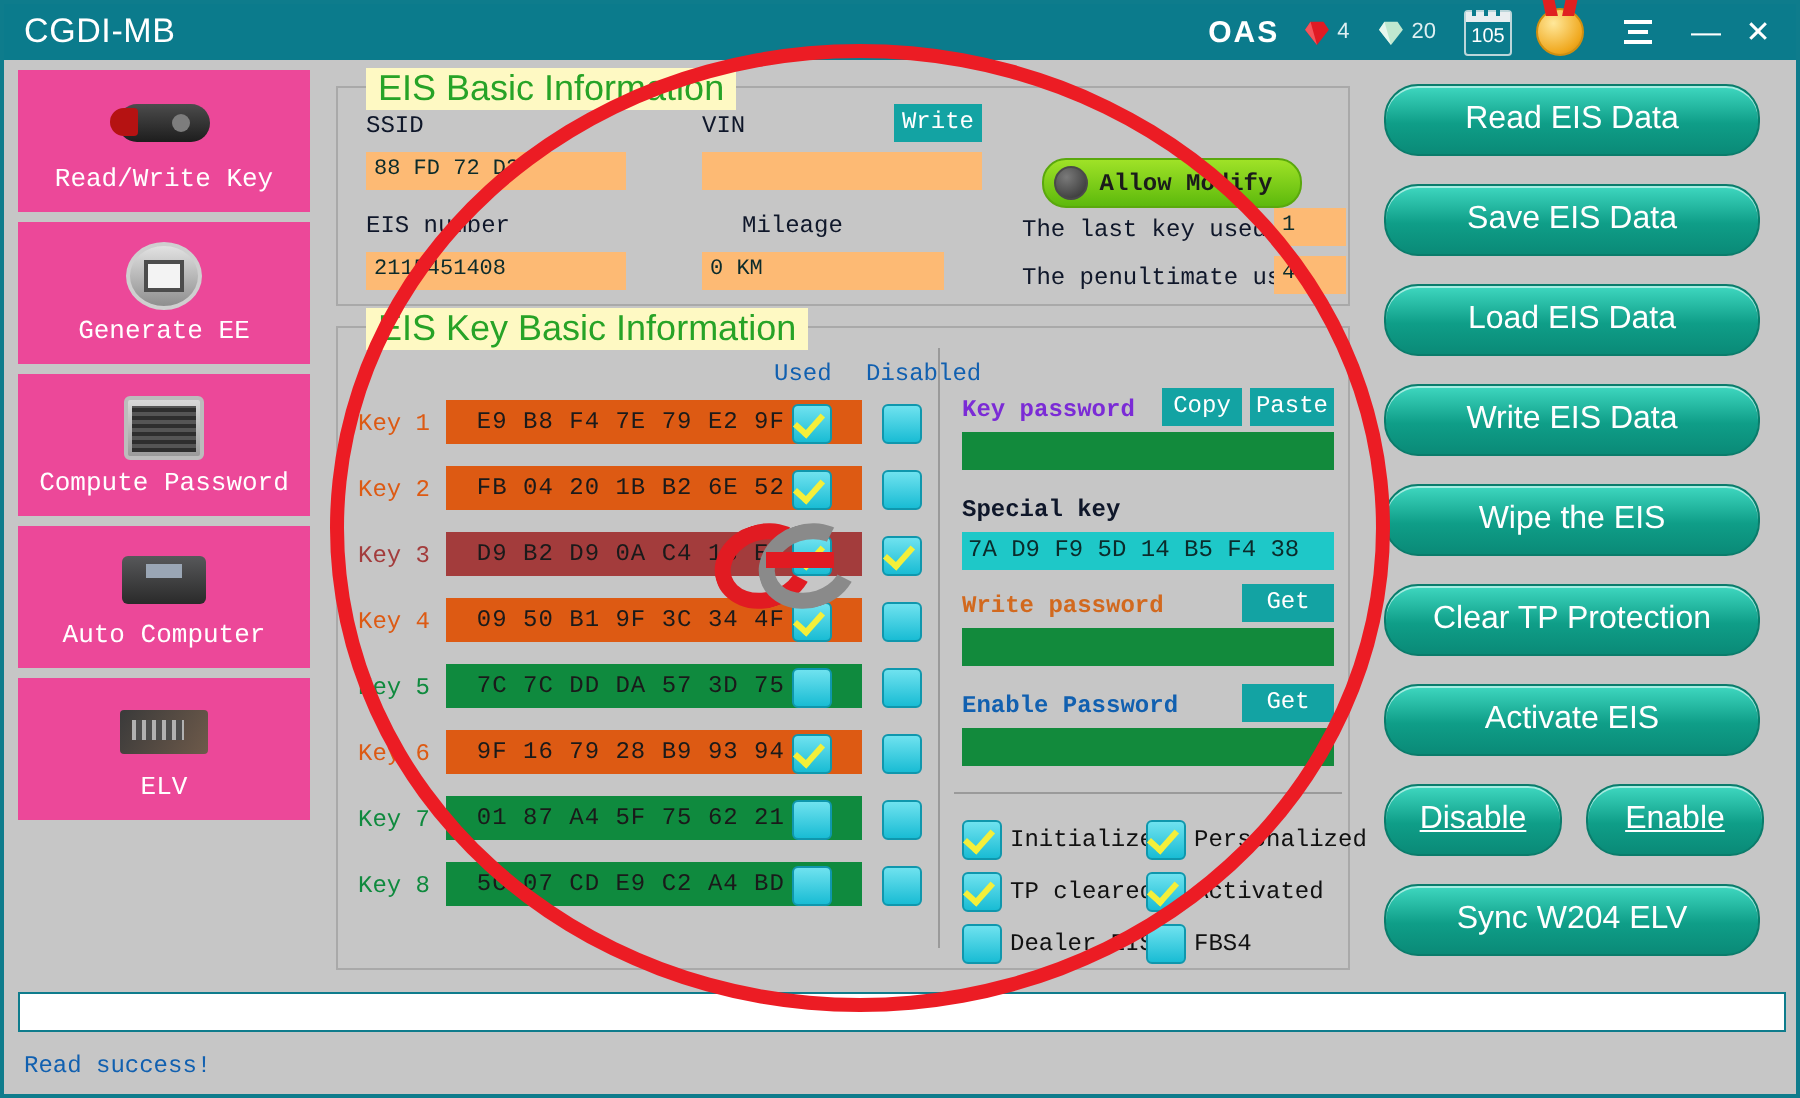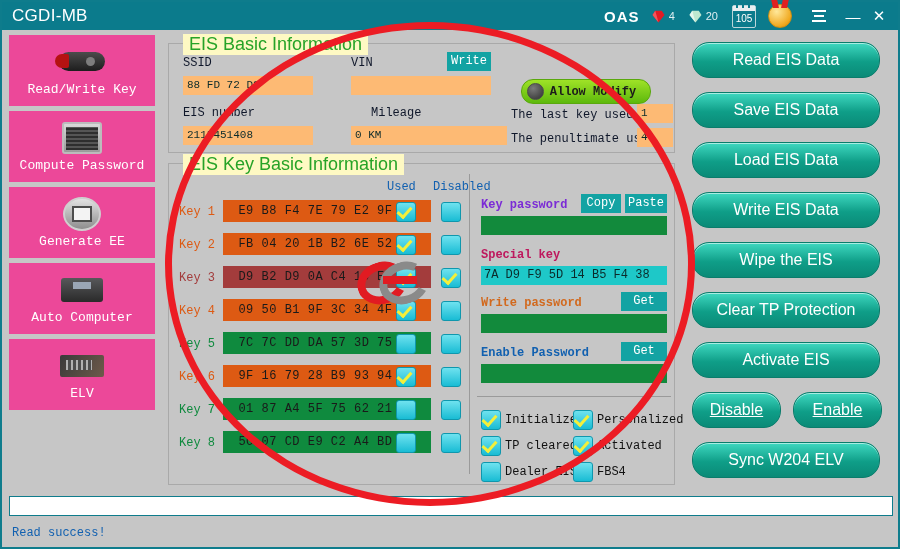--- a/index.html
+++ b/index.html
@@ -145,31 +145,31 @@
 
   <div class="sidebar">
     <div class="side-item">
       <div class="ico">
           <div class="ico-key"></div>
         </div>
       <div class="side-label">Read/Write Key</div>
     </div>
     <div class="side-item">
       <div class="ico">
-          <div class="ico-cpu"></div>
-        </div>
-      <div class="side-label">Compute Password</div>
-    </div>
-    <div class="side-item">
-      <div class="ico">
           <div class="ico-ee">
             <div class="ico-ee-in"></div>
           </div>
         </div>
       <div class="side-label">Generate EE</div>
+    </div>
+    <div class="side-item">
+      <div class="ico">
+          <div class="ico-cpu"></div>
+        </div>
+      <div class="side-label">Compute Password</div>
     </div>
     <div class="side-item">
       <div class="ico">
           <div class="ico-ecu"></div>
         </div>
       <div class="side-label">Auto Computer</div>
     </div>
     <div class="side-item">
       <div class="ico">
           <div class="ico-elv"></div>
@@ -187,21 +187,21 @@
       <div class="fld" style="left:14px;top:32px;width:130px;">88 FD 72 D3</div>
 
       <div class="fld-label" style="left:182px;top:12px;">VIN</div>
       <div class="btn-sm" style="left:278px;top:8px;width:44px;">Write</div>
       <div class="fld" style="left:182px;top:32px;width:140px;"></div>
 
       <div class="fld-label" style="left:14px;top:62px;">EIS number</div>
       <div class="fld" style="left:14px;top:82px;width:130px;">2115451408</div>
 
       <div class="fld-label" style="left:182px;top:62px;margin-left:20px;">Mileage</div>
-      <div class="fld" style="left:182px;top:82px;width:156px;">0 KM</div>
+      <div class="fld" style="left:182px;top:82px;width:121px;">0 KM</div>
 
       <div class="allow">
         <div class="allow-led"></div>
         <div class="allow-label">Allow Modify</div>
       </div>
 
       <div class="fld-label" style="left:342px;top:64px;">The last key used</div>
       <div class="fld" style="left:468px;top:60px;width:36px;">1</div>
 
       <div class="fld-label" style="left:342px;top:88px;">The penultimate used</div>
@@ -265,21 +265,21 @@
             <div class="cbx" style="left: 217px; top: 2px;"></div>
             <div class="cbx" style="left: 262px; top: 2px;"></div>
           </div>
         </div>
 
       <div class="rlabel" style="left:312px;top:34px;color:#7b2bd6;">Key password</div>
       <div class="btn-sm" style="left:412px;top:30px;width:40px;">Copy</div>
       <div class="btn-sm" style="left:456px;top:30px;width:42px;">Paste</div>
       <div class="greenfld" style="left:312px;top:52px;width:186px;"></div>
 
-      <div class="rlabel" style="left:312px;top:84px;color:#be185d;">Special key</div>
+      <div class="rlabel" style="left:312px;top:84px;color:#0f172a;">Special key</div>
       <div class="cyanfld" style="left:312px;top:102px;width:186px;">7A D9 F9 5D 14 B5 F4 38</div>
 
       <div class="rlabel" style="left:312px;top:132px;color:#d2691e;">Write password</div>
       <div class="btn-sm" style="left:452px;top:128px;width:46px;">Get</div>
       <div class="greenfld" style="left:312px;top:150px;width:186px;"></div>
 
       <div class="rlabel" style="left:312px;top:182px;color:#1160b0;">Enable Password</div>
       <div class="btn-sm" style="left:452px;top:178px;width:46px;">Get</div>
       <div class="greenfld" style="left:312px;top:200px;width:186px;"></div>
 

